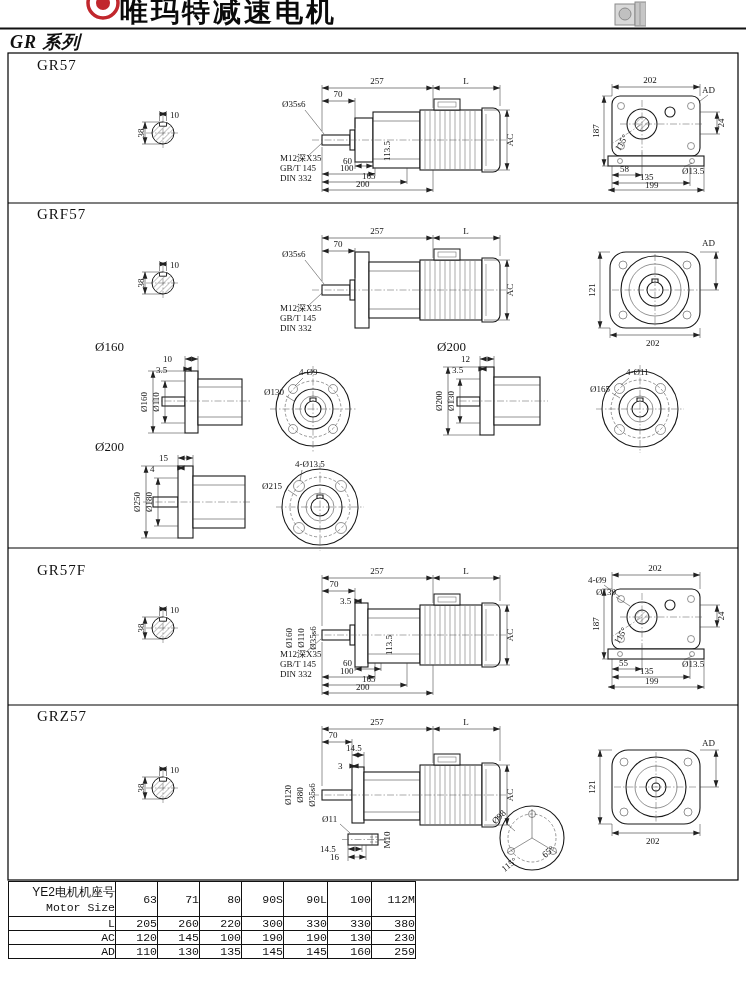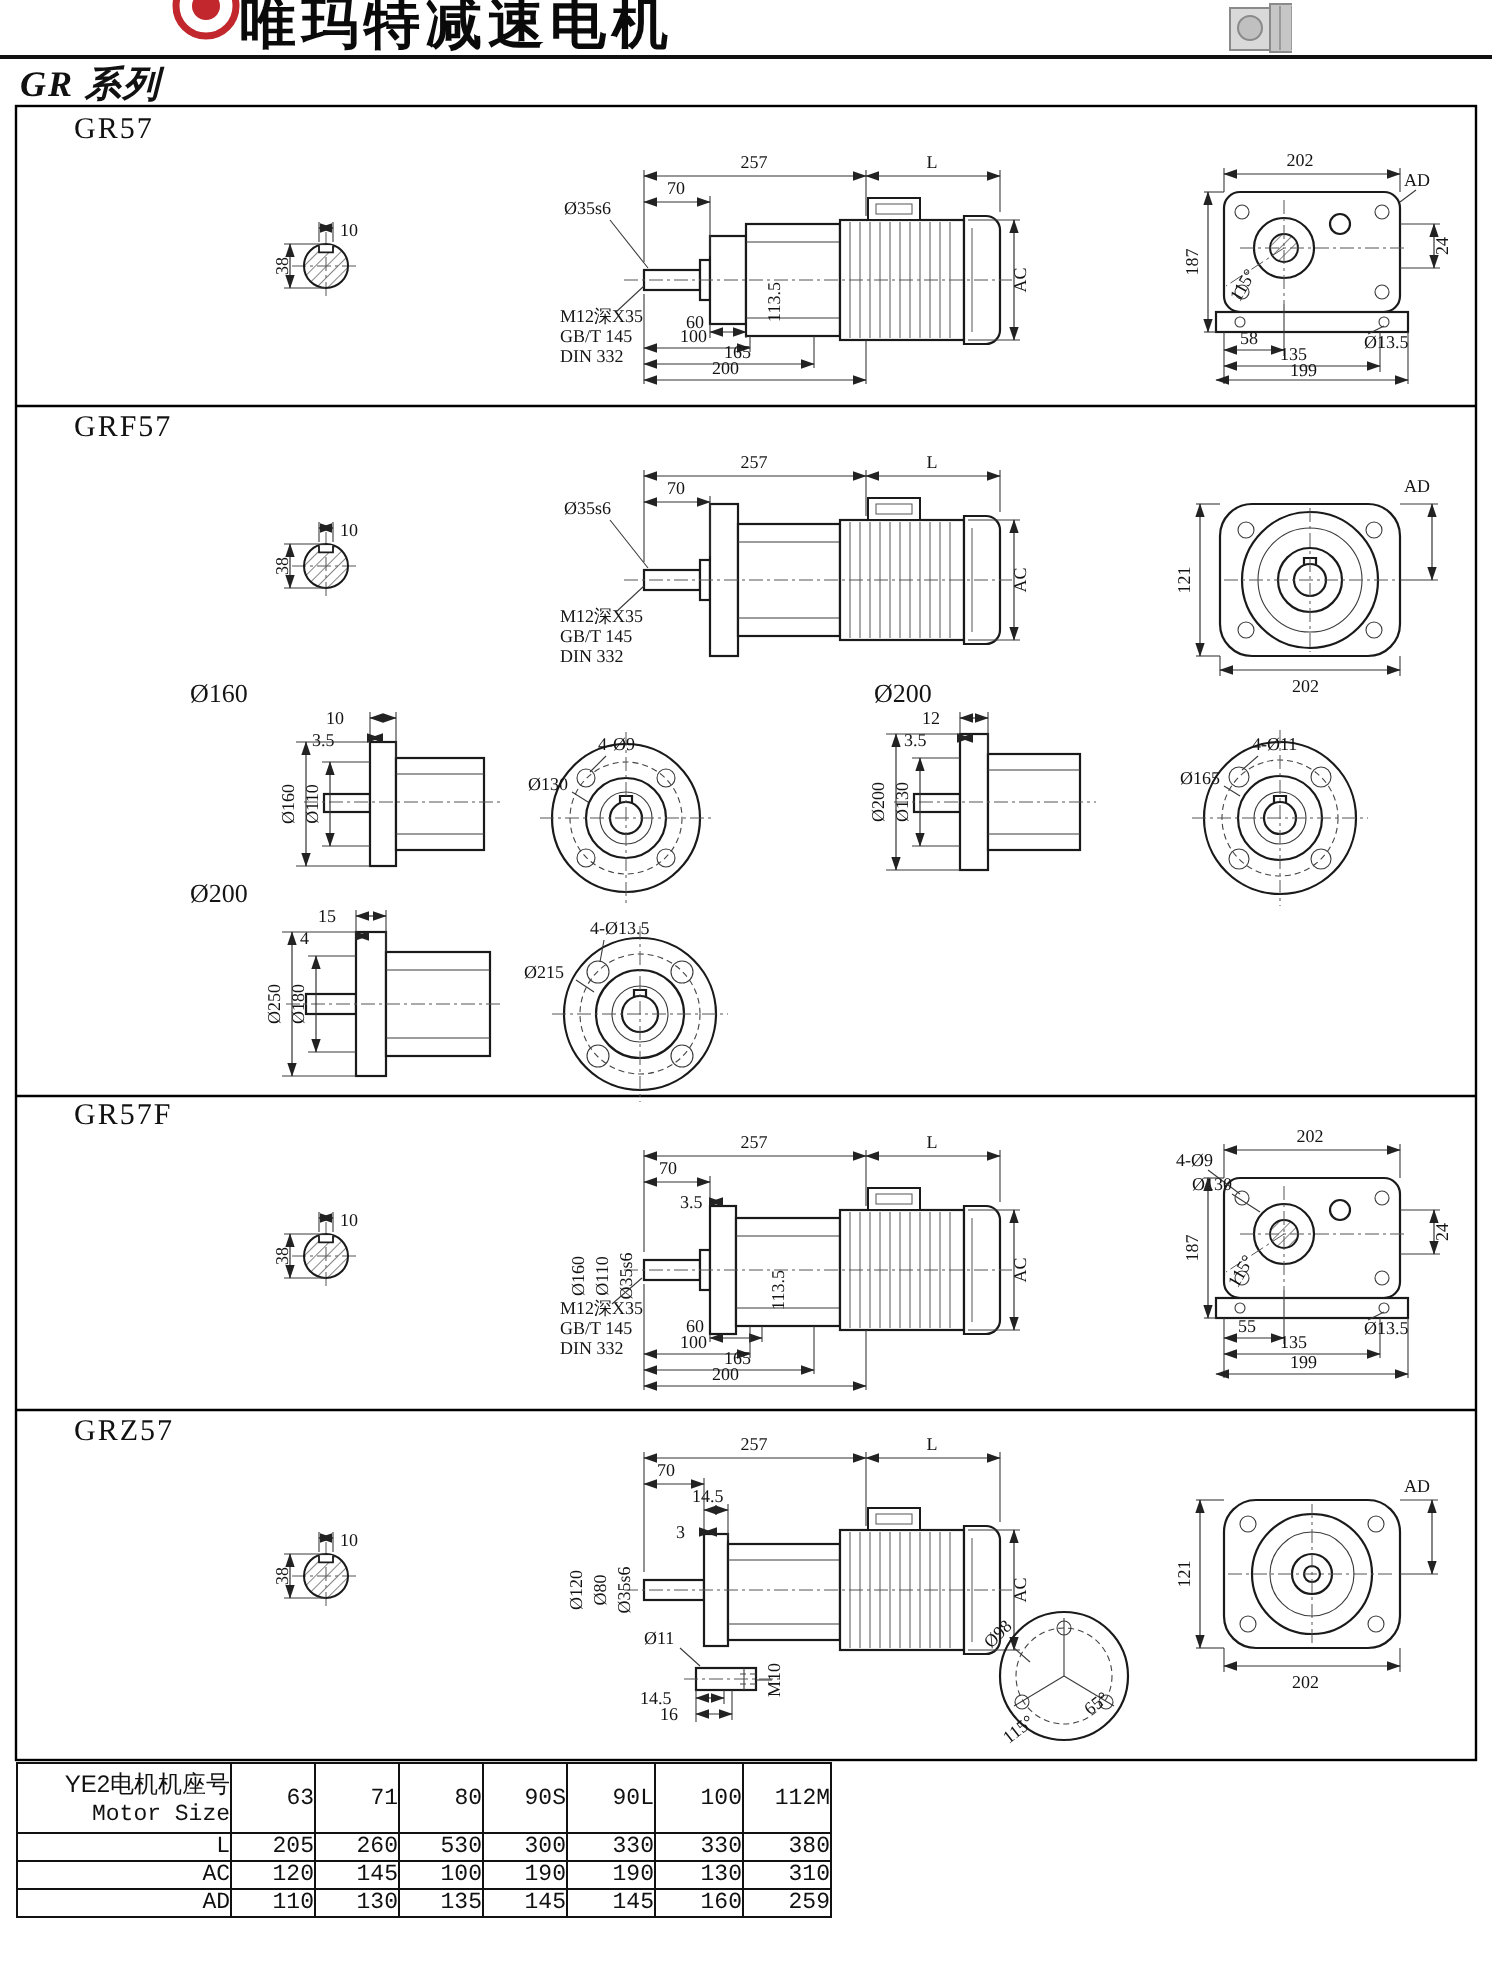--- a/index.html
+++ b/index.html
@@ -3,21 +3,21 @@
 <meta charset="utf-8">
 <style>
   html,body{margin:0;padding:0;background:#e8e8e8}
   .page{position:relative;width:746px;height:985px;background:#fff;overflow:hidden;font-family:"Liberation Serif",serif;color:#111}
   .header{position:absolute;left:0;top:0;width:646px;height:28px;overflow:hidden}
   .brand{position:absolute;left:120px;top:-7px;font-family:"Liberation Sans",sans-serif;font-size:28px;font-weight:800;letter-spacing:3px;color:#0a0a0a;white-space:nowrap}
   .logo{position:absolute;left:84px;top:0}
   .prodimg{position:absolute;left:612px;top:0}
   .series-title{position:absolute;left:10px;top:30px;font:italic 600 18px "Liberation Serif",serif;letter-spacing:1px}
   .section-title{position:absolute;font:400 15px "Liberation Serif",serif;letter-spacing:1px}
-  .t1{left:37px;top:57px}.t2{left:37px;top:206px}.t3{left:37px;top:550px}.t4{left:37px;top:708px}
+  .t1{left:37px;top:57px}.t2{left:37px;top:206px}.t3{left:37px;top:562px}.t4{left:37px;top:708px}
   svg.drawings{position:absolute;left:0;top:0}
   svg text{font:9px "Liberation Serif",serif;fill:#141414}
   svg text.lbl{font:13px "Liberation Serif",serif;fill:#141414}
   .out{fill:#fff;stroke:#1a1a1a;stroke-width:1.1}
   .nout{fill:none;stroke:#1a1a1a;stroke-width:1.1}
   .thin{fill:none;stroke:#3a3a3a;stroke-width:.55}
   .ext{stroke:#3a3a3a;stroke-width:.55}
   .ldr{stroke:#3a3a3a;stroke-width:.55}
   .dim{fill:none;stroke:#333;stroke-width:.6;marker-start:url(#ma);marker-end:url(#ma)}
   .cl{fill:none;stroke:#555;stroke-width:.5;stroke-dasharray:7 2 1.5 2}
@@ -602,35 +602,35 @@
       <th>80</th>
       <th>90S</th>
       <th>90L</th>
       <th>100</th>
       <th>112M</th>
     </tr>
     <tr class="vrow">
       <td>L</td>
       <td>205</td>
       <td>260</td>
-      <td>530</td>
+      <td>220</td>
       <td>300</td>
       <td>330</td>
       <td>330</td>
       <td>380</td>
     </tr>
     <tr class="vrow">
       <td>AC</td>
       <td>120</td>
       <td>145</td>
       <td>100</td>
       <td>190</td>
       <td>190</td>
       <td>130</td>
-      <td>310</td>
+      <td>230</td>
     </tr>
     <tr class="vrow">
       <td>AD</td>
       <td>110</td>
       <td>130</td>
       <td>135</td>
       <td>145</td>
       <td>145</td>
       <td>160</td>
       <td>259</td>

